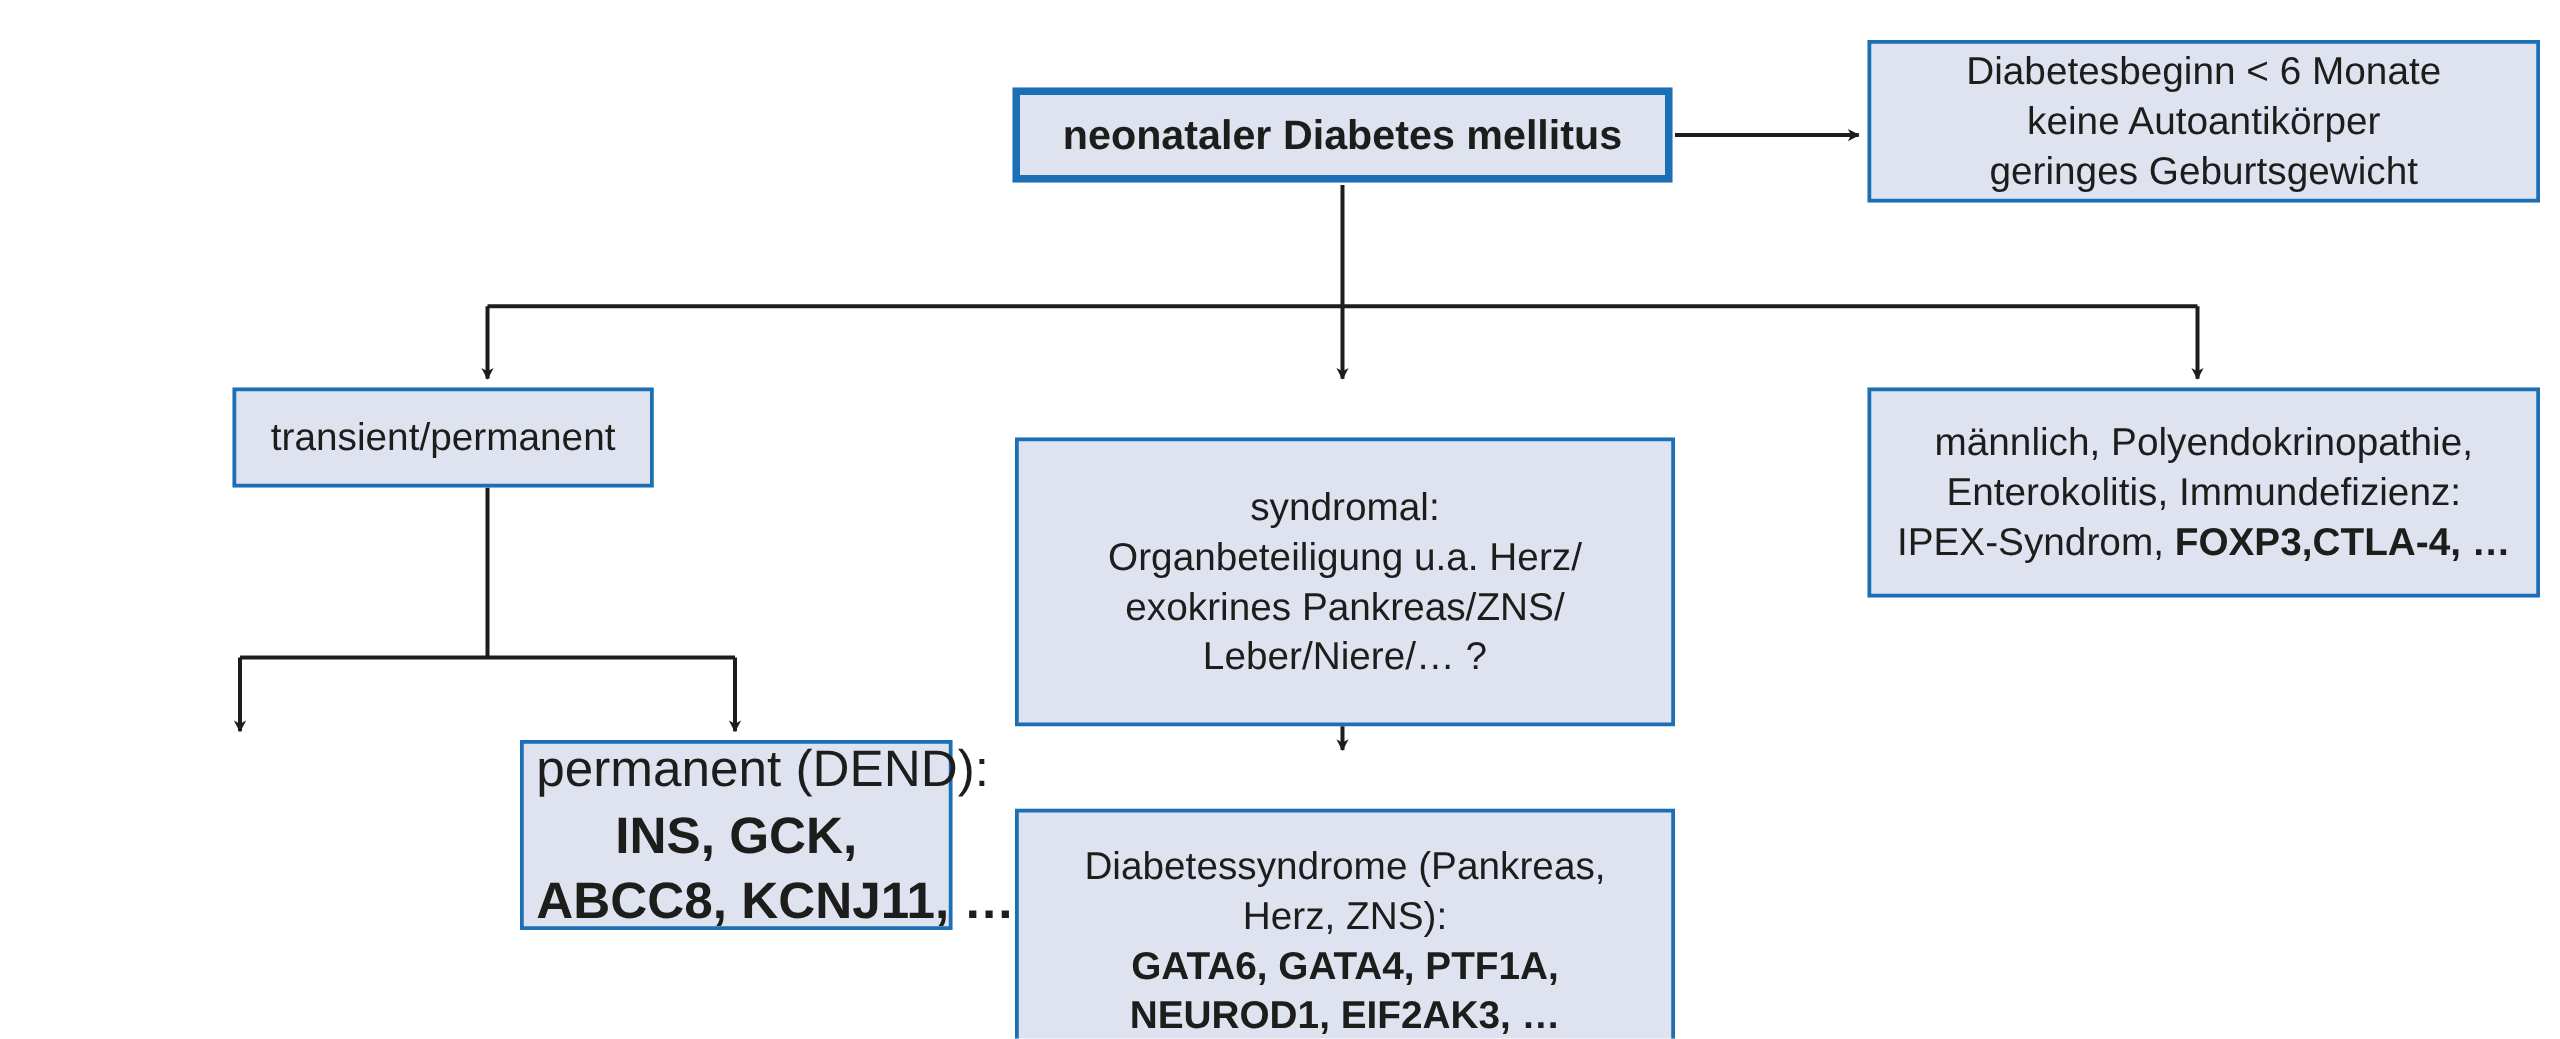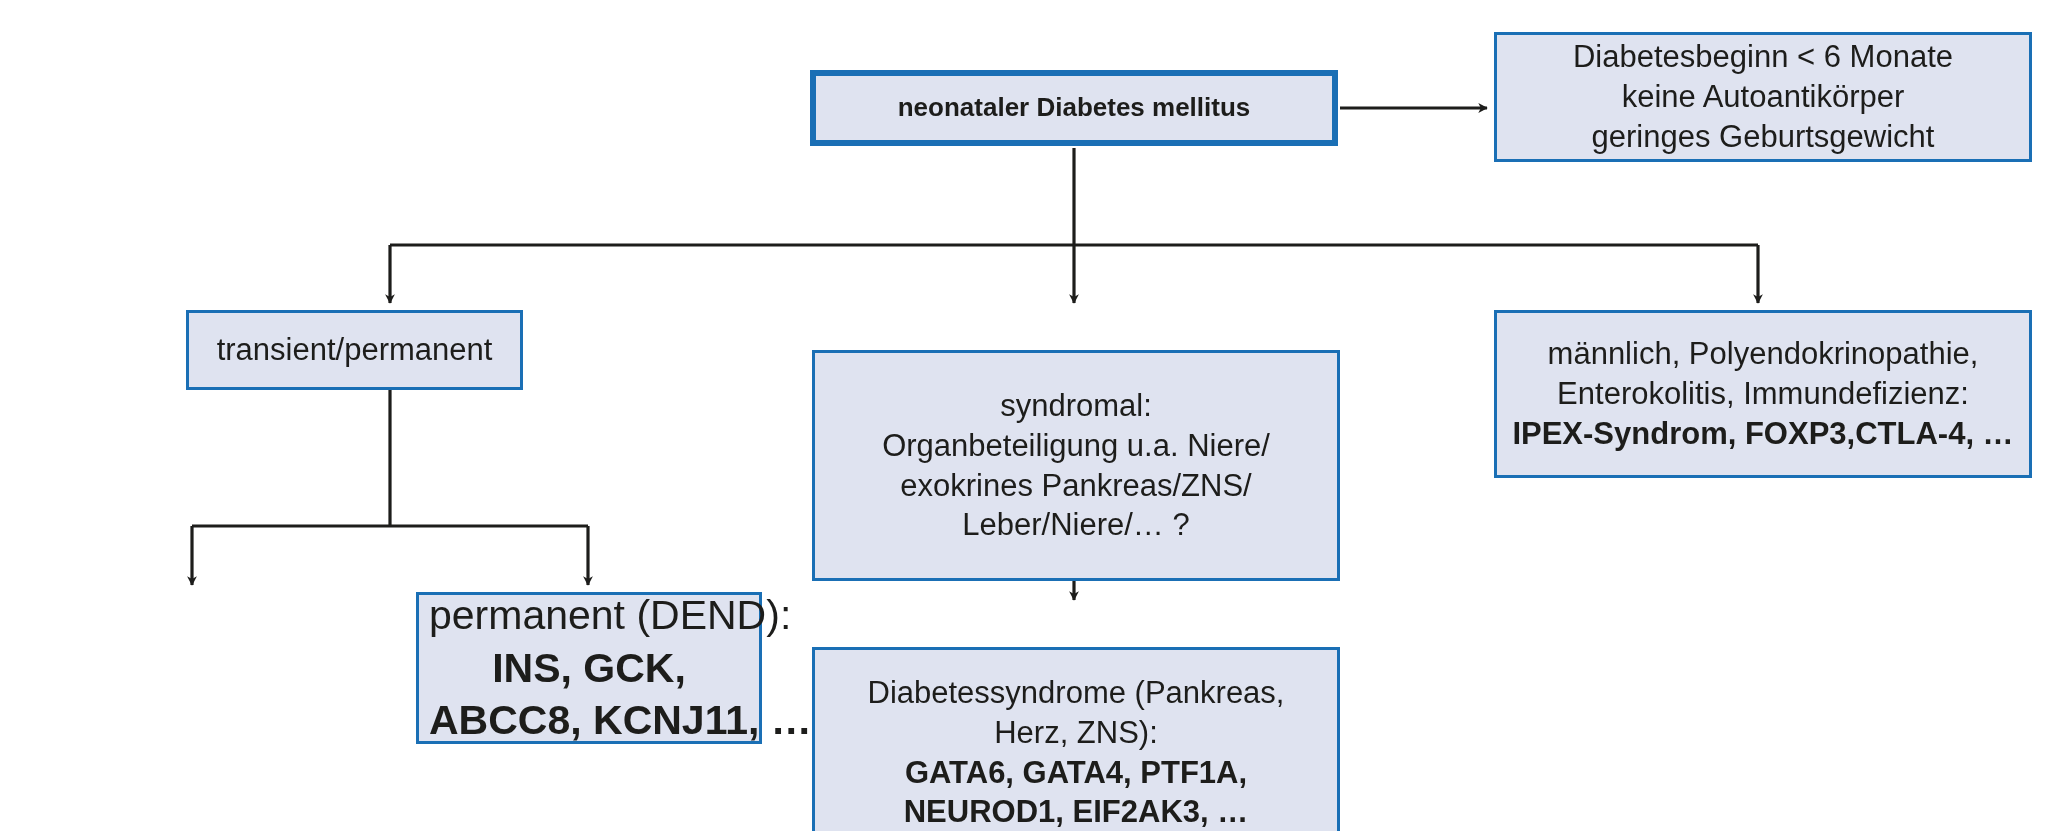--- a/index.html
+++ b/index.html
@@ -31,25 +31,25 @@
     border-width: 6px;
     font-weight: bold;
   }
   .node .lines {
     width: 100%;
     padding: 0 10px;
     box-sizing: border-box;
   }
   .node .ln { display: block; white-space: nowrap; }
   .node .ln.b { font-weight: bold; }
-  .node .ln.mix .pre { font-weight: bold; }
+  .node .ln.mix .pre { font-weight: normal; }
   .node .ln.mix .bold { font-weight: bold; }
 
   
-  #node-root          { left: 810px;  top: 70px;  width: 528px; height: 76px;  font-size: 26px; }
+  #node-root          { left: 810px;  top: 70px;  width: 528px; height: 76px;  font-size: 33px; }
   #node-criteria      { left: 1494px; top: 32px;  width: 538px; height: 130px; font-size: 31px; }
   #node-transperm     { left: 186px;  top: 310px; width: 337px; height: 80px;  font-size: 31px; }
   #node-syndromal     { left: 812px;  top: 310px; width: 528px; height: 231px; font-size: 31px; margin-top: 40px; }
   #node-ipex          { left: 1494px; top: 310px; width: 538px; height: 168px; font-size: 31px; justify-content: flex-end; }
   #node-transient     { left: 22px;   top: 592px; width: 348px; height: 152px; font-size: 31px; }
   #node-permanent     { left: 416px;  top: 592px; width: 346px; height: 152px; font-size: 41px; align-items: center; }
   #node-diabsyn       { left: 812px;  top: 607px; width: 528px; height: 211px; font-size: 31px; margin-top: 40px; }
 
   #edges {
     position: absolute;
@@ -108,21 +108,21 @@
 
   <div class="node" id="node-transperm">
     <div class="lines">
       <span class="ln">transient/permanent</span>
     </div>
   </div>
 
   <div class="node" id="node-syndromal">
     <div class="lines">
       <span class="ln">syndromal:</span>
-      <span class="ln">Organbeteiligung u.a. Niere/</span>
+      <span class="ln">Organbeteiligung u.a. Herz/</span>
       <span class="ln">exokrines Pankreas/ZNS/</span>
       <span class="ln">Leber/Niere/… ?</span>
     </div>
   </div>
 
   <div class="node" id="node-ipex">
     <div class="lines">
       <span class="ln">männlich, Polyendokrinopathie,</span>
       <span class="ln">Enterokolitis, Immundefizienz:</span>
       <span class="ln mix"><span class="pre">IPEX-Syndrom, </span><span class="bold">FOXP3,CTLA-4, …</span></span>

